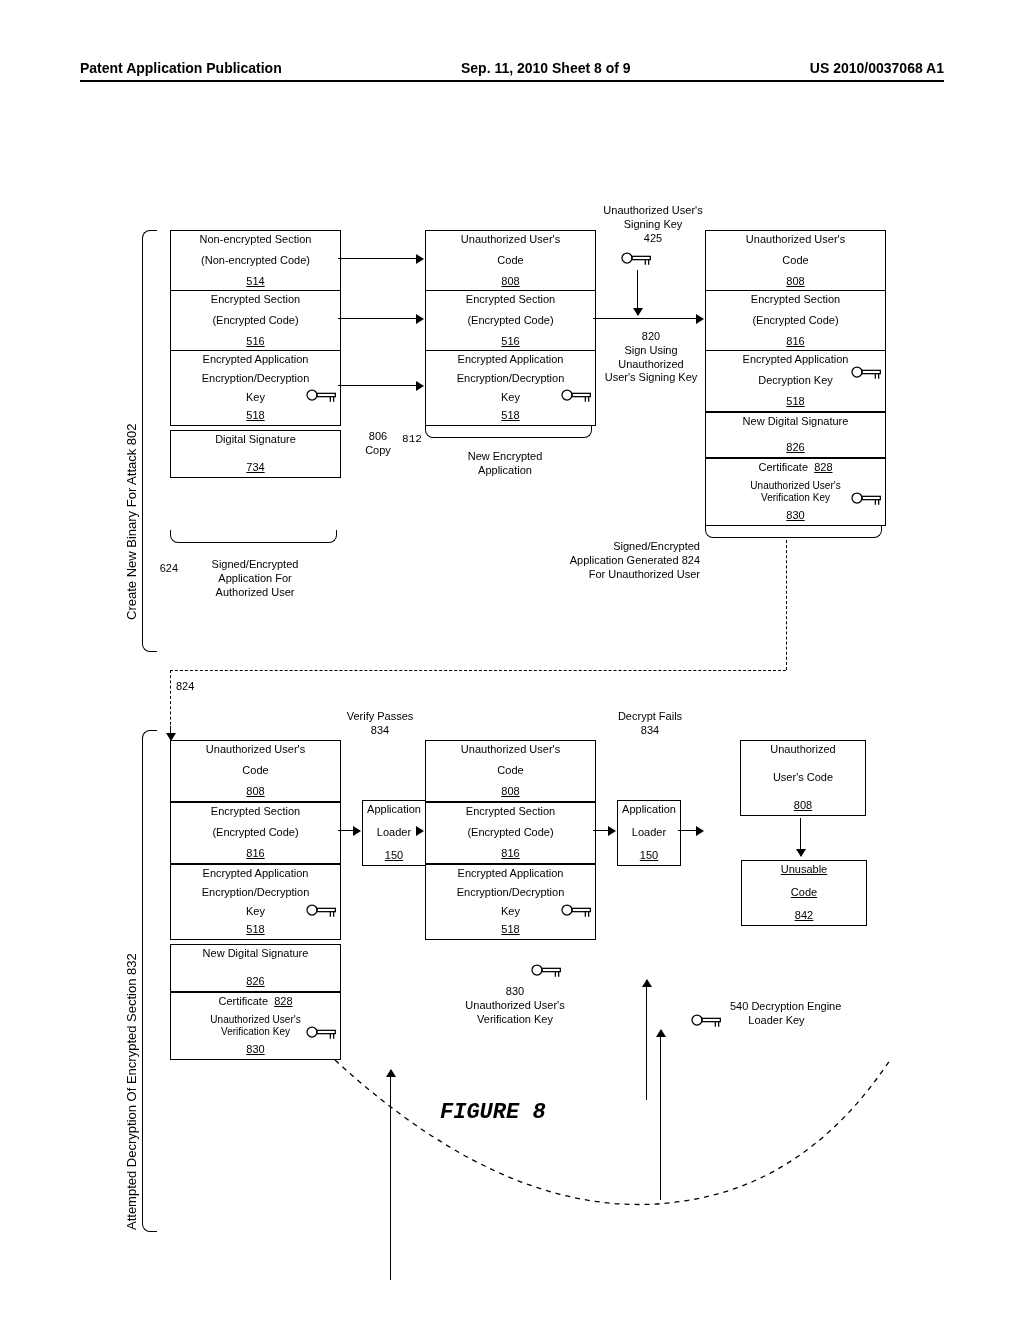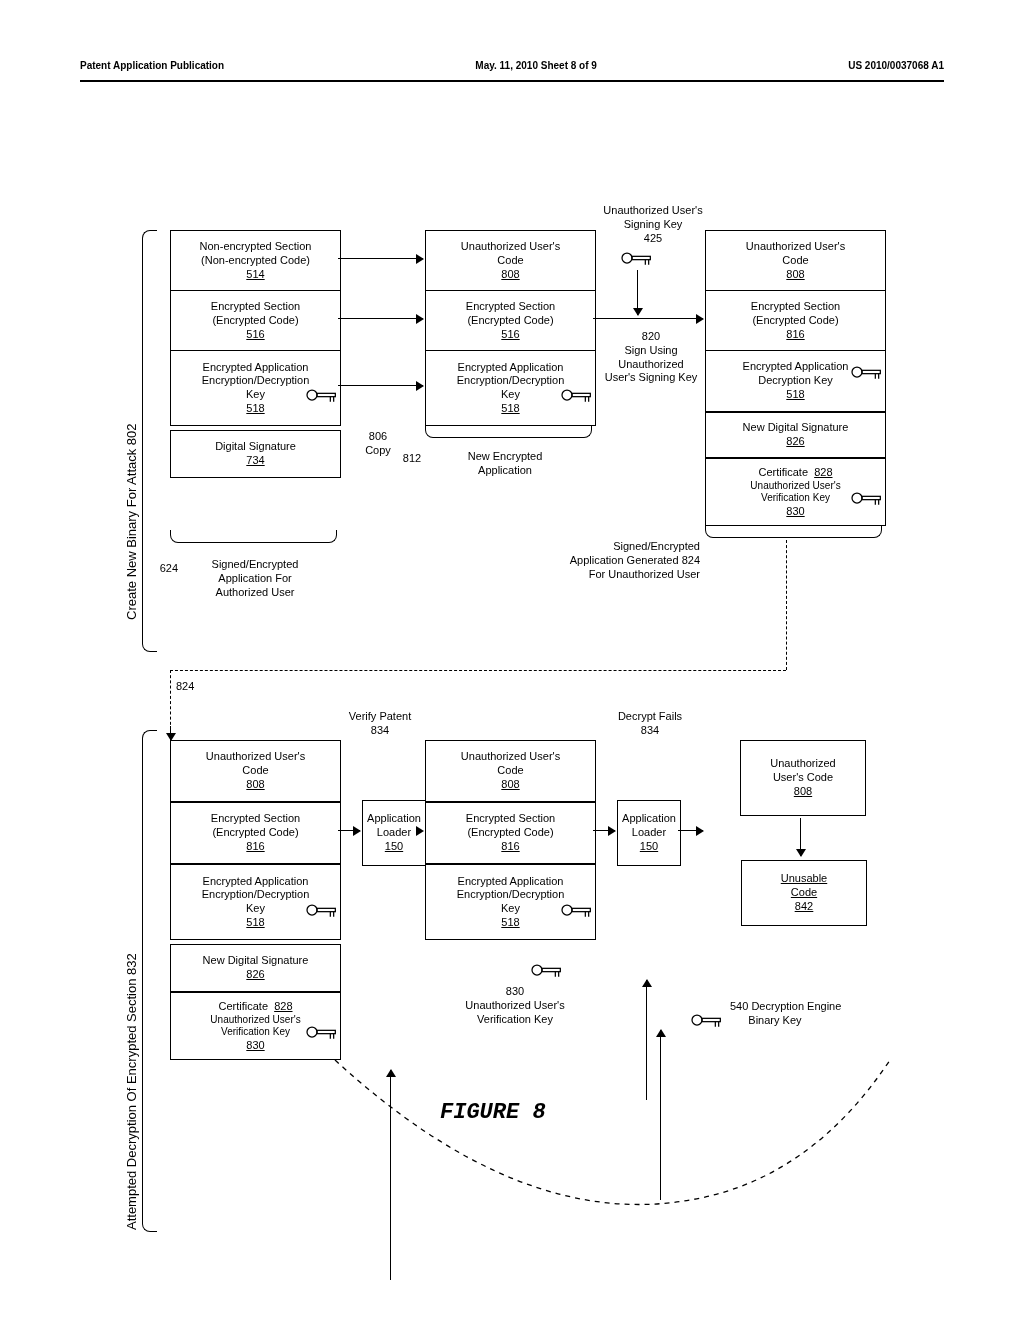--- a/index.html
+++ b/index.html
@@ -26,21 +26,21 @@
     right: 0;
     border-top: 2px solid #000;
   }
   .header {
     position: absolute;
     top: 0;
     left: 0;
     right: 0;
     display: flex;
     justify-content: space-between;
-    font-size: 10px;
+    font-size: 14px;
     font-weight: bold;
   }
   .figure-area {
     position: absolute;
     top: 130px;
     left: 50px;
     width: 790px;
     height: 1000px;
   }
   
@@ -64,21 +64,21 @@
   .brace-v.top { left: 12px; top: 40px; height: 420px; }
   .brace-v.bot { left: 12px; top: 540px; height: 500px; }
 
   .box {
     position: absolute;
     border: 1.5px solid #000;
     background: #fff;
     text-align: center;
     display: flex;
     flex-direction: column;
-    justify-content: center;
+    justify-content: space-between;
     align-items: center;
     font-size: 11px;
     line-height: 1.25;
     padding: 2px;
   }
   .box .ref { text-decoration: underline; }
   .label {
     position: absolute;
     text-align: center;
     font-size: 11px;
@@ -163,21 +163,21 @@
   .b4 { top: 754px; height: 42px; }
   .b5 { top: 802px; height: 42px; }
 
 </style>
 </head>
 <body>
 
 <div class="page">
   <div class="header">
     <span>Patent Application Publication</span>
-    <span>May. 11, 2010  Sheet 8 of 9</span>
+    <span>Sep. 11, 2010  Sheet 8 of 9</span>
     <span>US 2010/0037068 A1</span>
   </div>
   <div class="hr-top"></div>
 
   <div class="figure-area">
 
     <div class="brace-v top"></div>
     <div class="vlabel top">Create New Binary For Attack  802</div>
     <div class="brace-v bot"></div>
     <div class="vlabel bot">Attempted Decryption Of Encrypted Section  832</div>
@@ -244,21 +244,21 @@
     </div>
     <div class="key" style="left:430px; top:195px;">
       <svg viewBox="0 0 40 24">
           <circle cx="8" cy="12" r="6" fill="none" stroke="#000" stroke-width="1.5"></circle>
           <rect x="14" y="10" width="22" height="4" fill="none" stroke="#000" stroke-width="1.5"></rect>
           <line x1="30" y1="14" x2="30" y2="20" stroke="#000" stroke-width="1.5"></line>
           <line x1="34" y1="14" x2="34" y2="20" stroke="#000" stroke-width="1.5"></line>
         </svg>
     </div>
     <div class="brace-h brace-812"></div>
-    <div class="label" style="left:268px; top:262px; width:28px;">812</div>
+    <div class="label" style="left:268px; top:243px; width:28px;font-family:Liberation Mono, monospace;">812</div>
     <div class="label" style="left:310px; top:260px; width:130px;">
       <span>New Encrypted</span><br>
       <span>Application</span>
     </div>
 
     <div class="arrow-h" style="left:463px; top:128px; width:110px;"></div>
     <div class="key" style="left:490px; top:58px;">
       <svg viewBox="0 0 40 24">
           <circle cx="8" cy="12" r="6" fill="none" stroke="#000" stroke-width="1.5"></circle>
           <rect x="14" y="10" width="22" height="4" fill="none" stroke="#000" stroke-width="1.5"></rect>
@@ -368,21 +368,21 @@
     <div class="key" style="left:175px; top:832px;">
       <svg viewBox="0 0 40 24">
           <circle cx="8" cy="12" r="6" fill="none" stroke="#000" stroke-width="1.5"></circle>
           <rect x="14" y="10" width="22" height="4" fill="none" stroke="#000" stroke-width="1.5"></rect>
           <line x1="30" y1="14" x2="30" y2="20" stroke="#000" stroke-width="1.5"></line>
           <line x1="34" y1="14" x2="34" y2="20" stroke="#000" stroke-width="1.5"></line>
         </svg>
     </div>
 
     <div class="label" style="left:210px; top:520px; width:80px;">
-      <span>Verify Patent</span><br>
+      <span>Verify Passes</span><br>
       <span>834</span>
     </div>
     <div class="arrow-h" style="left:208px; top:640px; width:22px;"></div>
     <div class="box" style="left:232px; top:610px; width:58px; height:60px;">
       <span>Application</span>
       <span>Loader</span>
       <span class="ref">150</span>
     </div>
     <div class="arrow-h" style="left:293px; top:640px; width:0px;"></div>
     <div class="arrow-v up" style="left:260px; top:880px; height:210px;"></div>
@@ -455,21 +455,21 @@
     <div class="key" style="left:560px; top:820px;">
       <svg viewBox="0 0 40 24">
           <circle cx="8" cy="12" r="6" fill="none" stroke="#000" stroke-width="1.5"></circle>
           <rect x="14" y="10" width="22" height="4" fill="none" stroke="#000" stroke-width="1.5"></rect>
           <line x1="30" y1="14" x2="30" y2="20" stroke="#000" stroke-width="1.5"></line>
           <line x1="34" y1="14" x2="34" y2="20" stroke="#000" stroke-width="1.5"></line>
         </svg>
     </div>
     <div class="label" style="left:600px; top:810px; width:160px; text-align:left;">
       <span>540</span> <span>Decryption Engine</span><br>
-      &nbsp;&nbsp;&nbsp;&nbsp;&nbsp;&nbsp;<span>Binary Key</span>
+      &nbsp;&nbsp;&nbsp;&nbsp;&nbsp;&nbsp;<span>Loader Key</span>
     </div>
 
     <svg style="position:absolute; left:40px; top:860px; width:740px; height:200px;">
       <path d="M 165 10 Q 350 180 520 150 Q 640 130 720 10" fill="none" stroke="#000" stroke-width="1.3" stroke-dasharray="5,5"></path>
     </svg>
 
     <div class="fig-caption" style="left:310px; top:910px;">FIGURE 8</div>
   </div>
 </div>
 

